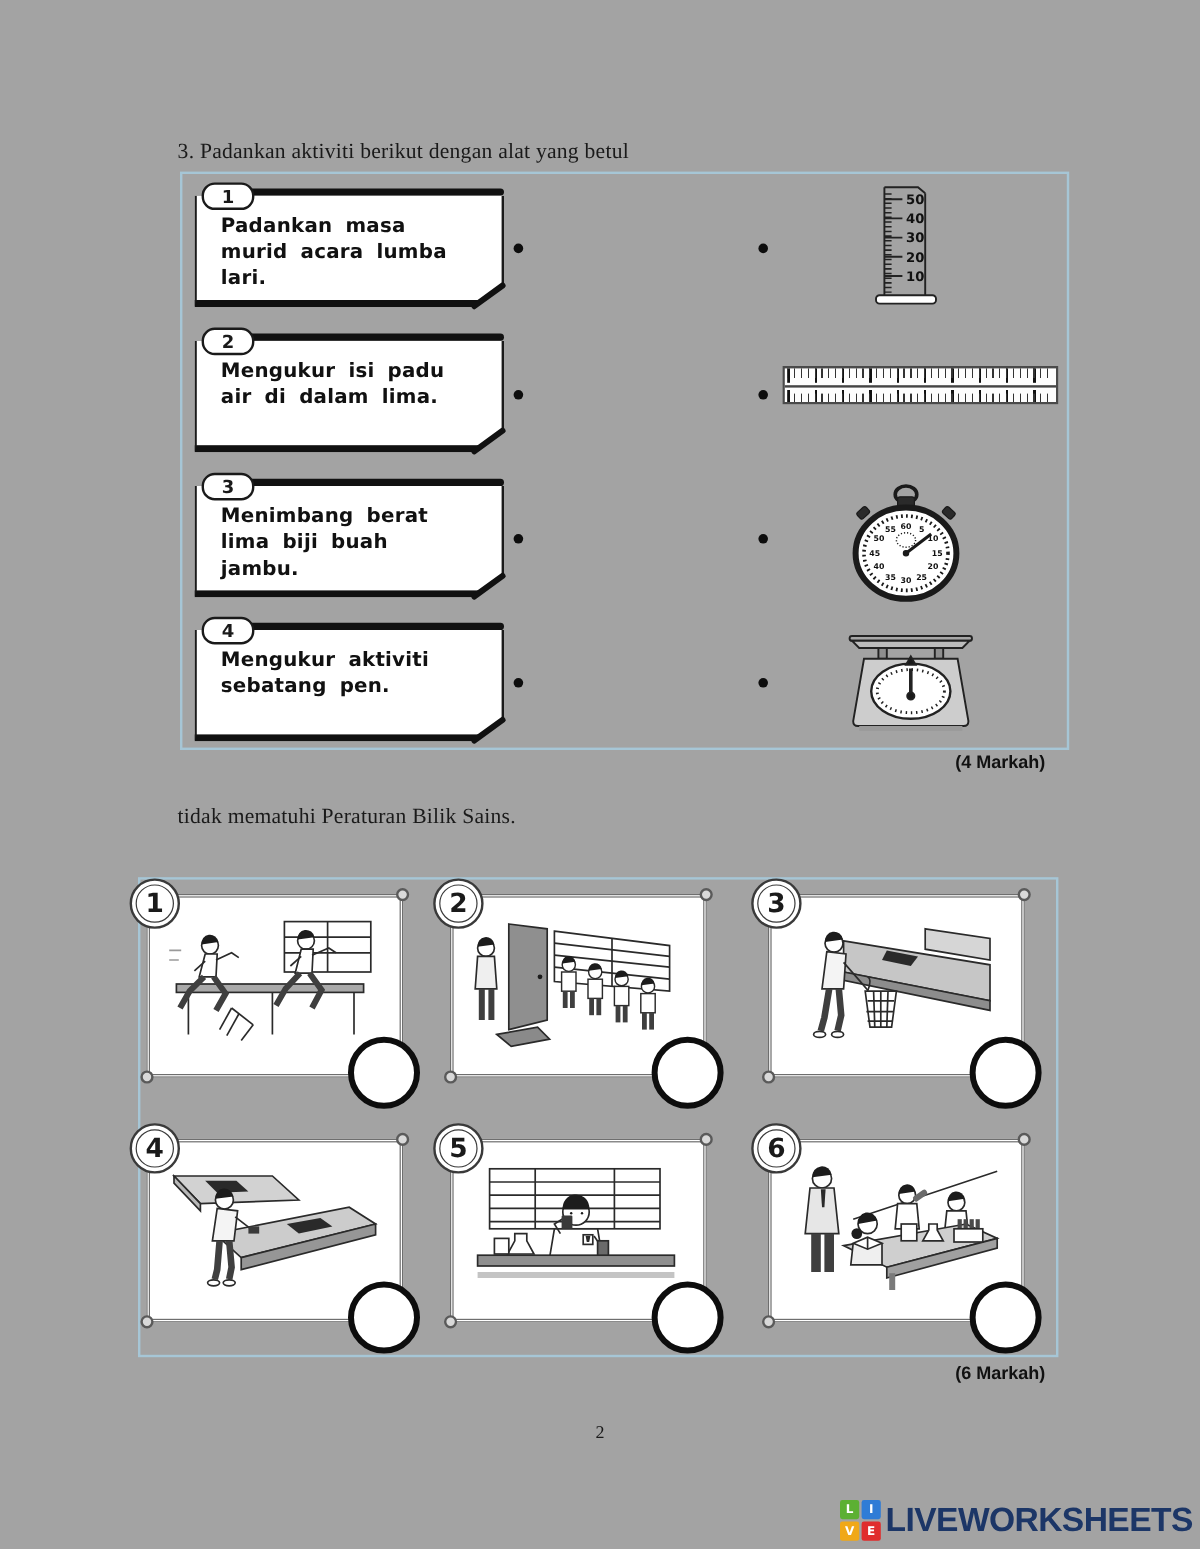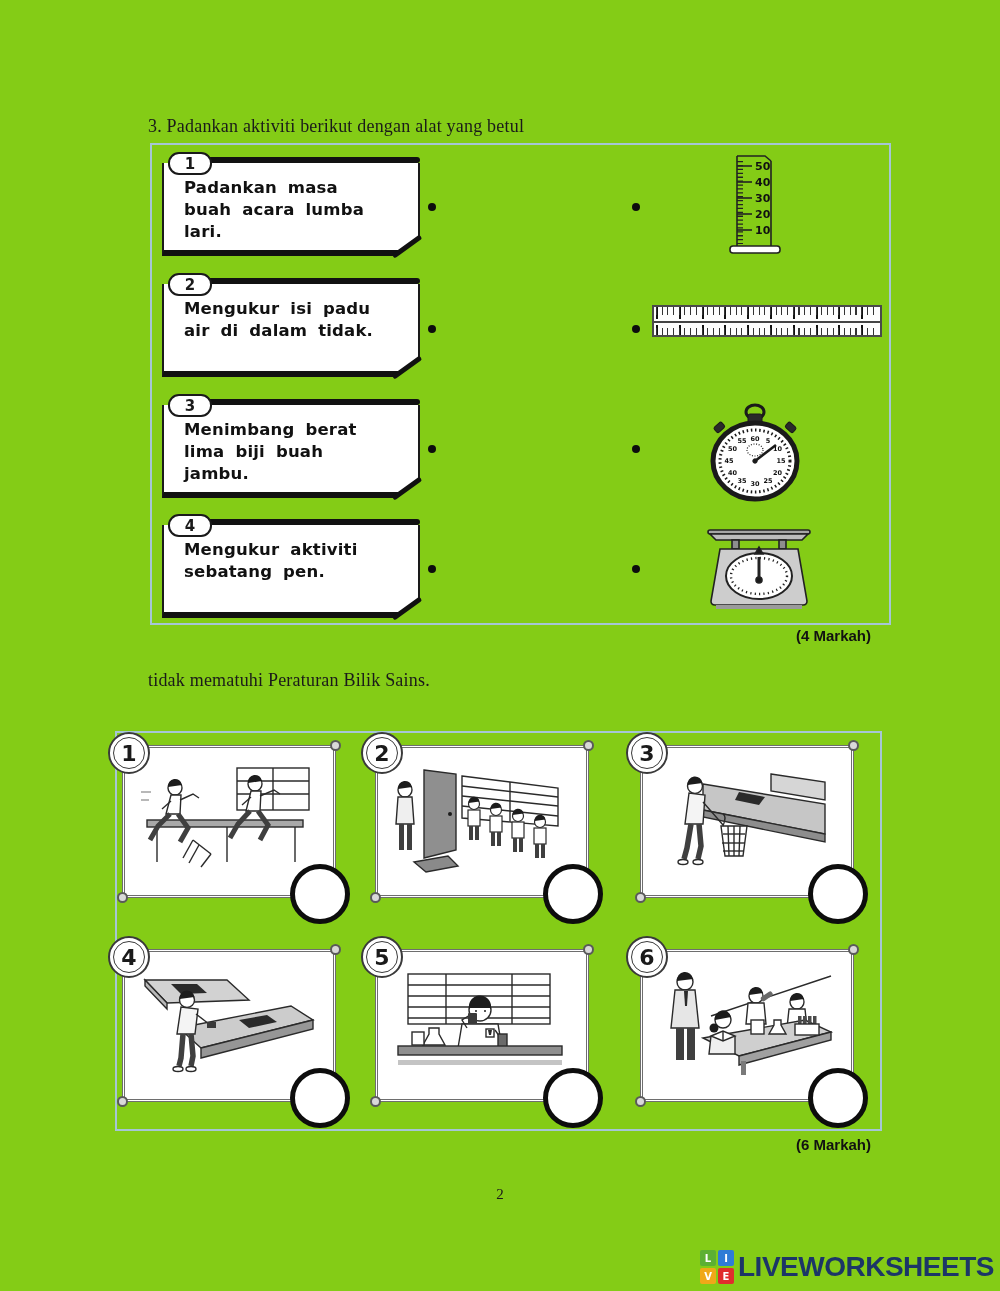--- a/index.html
+++ b/index.html
@@ -1,17 +1,17 @@
 <!DOCTYPE html>
 <html><head>
 <meta charset="utf-8">
 <style>
   * { margin:0; padding:0; box-sizing:border-box; }
   html,body { background:#fff; }
-  .page { position:relative; width:1000px; height:1291px; background:#84cc16;
+  .page { position:relative; width:1000px; height:1291px; background:#a3a3a3;
           font-family:"Liberation Serif", serif; color:#1a1a1a; overflow:hidden; }
 
   
   .q-title { position:absolute; font-size:18px; letter-spacing:.2px; }
   .q3-title { left:148px; top:116px; }
   .q3-box { position:absolute; left:150px; top:143px; width:741px; height:482px;
             border:2px solid #a6c6d6; }
 
   .card { position:absolute; left:10px; width:258px; height:104px; }
   .card .tab { position:absolute; left:6px; top:0; width:44px; height:23px; background:#fff;
@@ -86,34 +86,34 @@
 
   <div class="q3-box">
 
     <div class="card" style="top:7px">
       <div class="tab">
           <span>1</span>
         </div>
       <div class="topbar"></div>
       <div class="body">
         <div>Padankan masa</div>
-        <div>buah acara lumba</div>
+        <div>murid acara lumba</div>
         <div>lari.</div>
       </div>
       <div class="cut-edge"></div>
     </div>
 
     <div class="card" style="top:128px">
       <div class="tab">
           <span>2</span>
         </div>
       <div class="topbar"></div>
       <div class="body">
         <div>Mengukur isi padu</div>
-        <div>air di dalam tidak.</div>
+        <div>air di dalam lima.</div>
       </div>
       <div class="cut-edge"></div>
     </div>
 
     <div class="card" style="top:249px">
       <div class="tab">
           <span>3</span>
         </div>
       <div class="topbar"></div>
       <div class="body">

